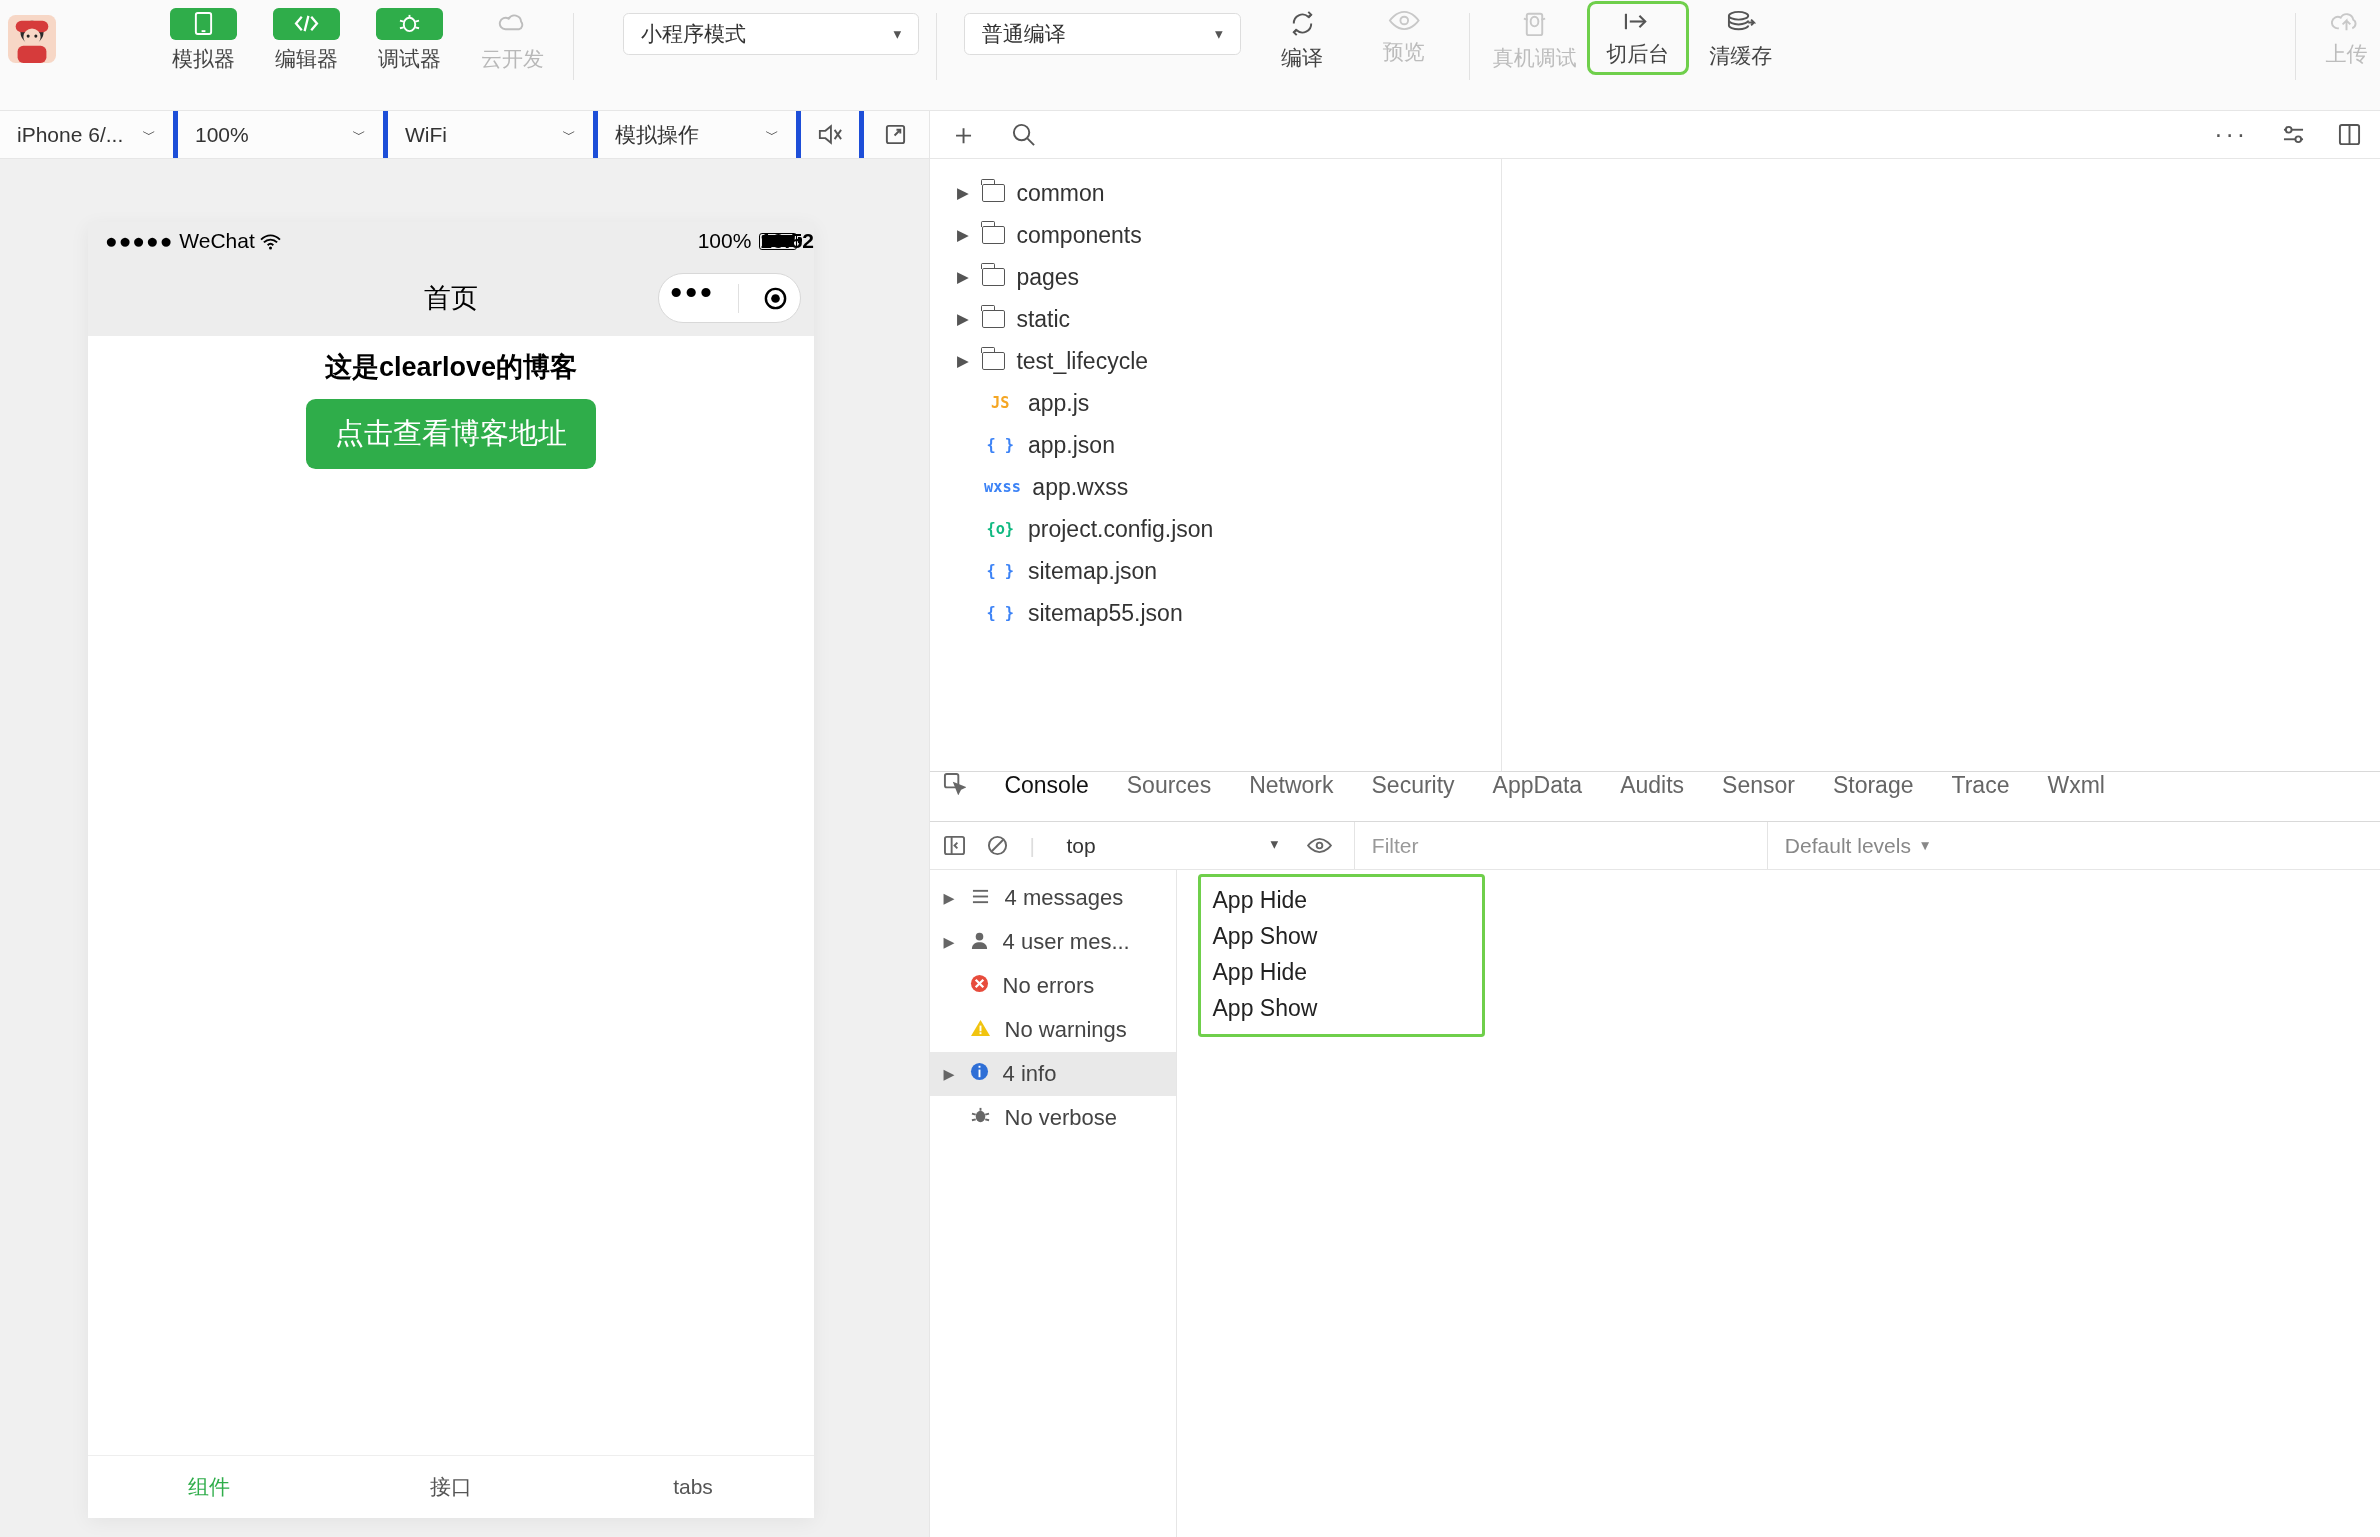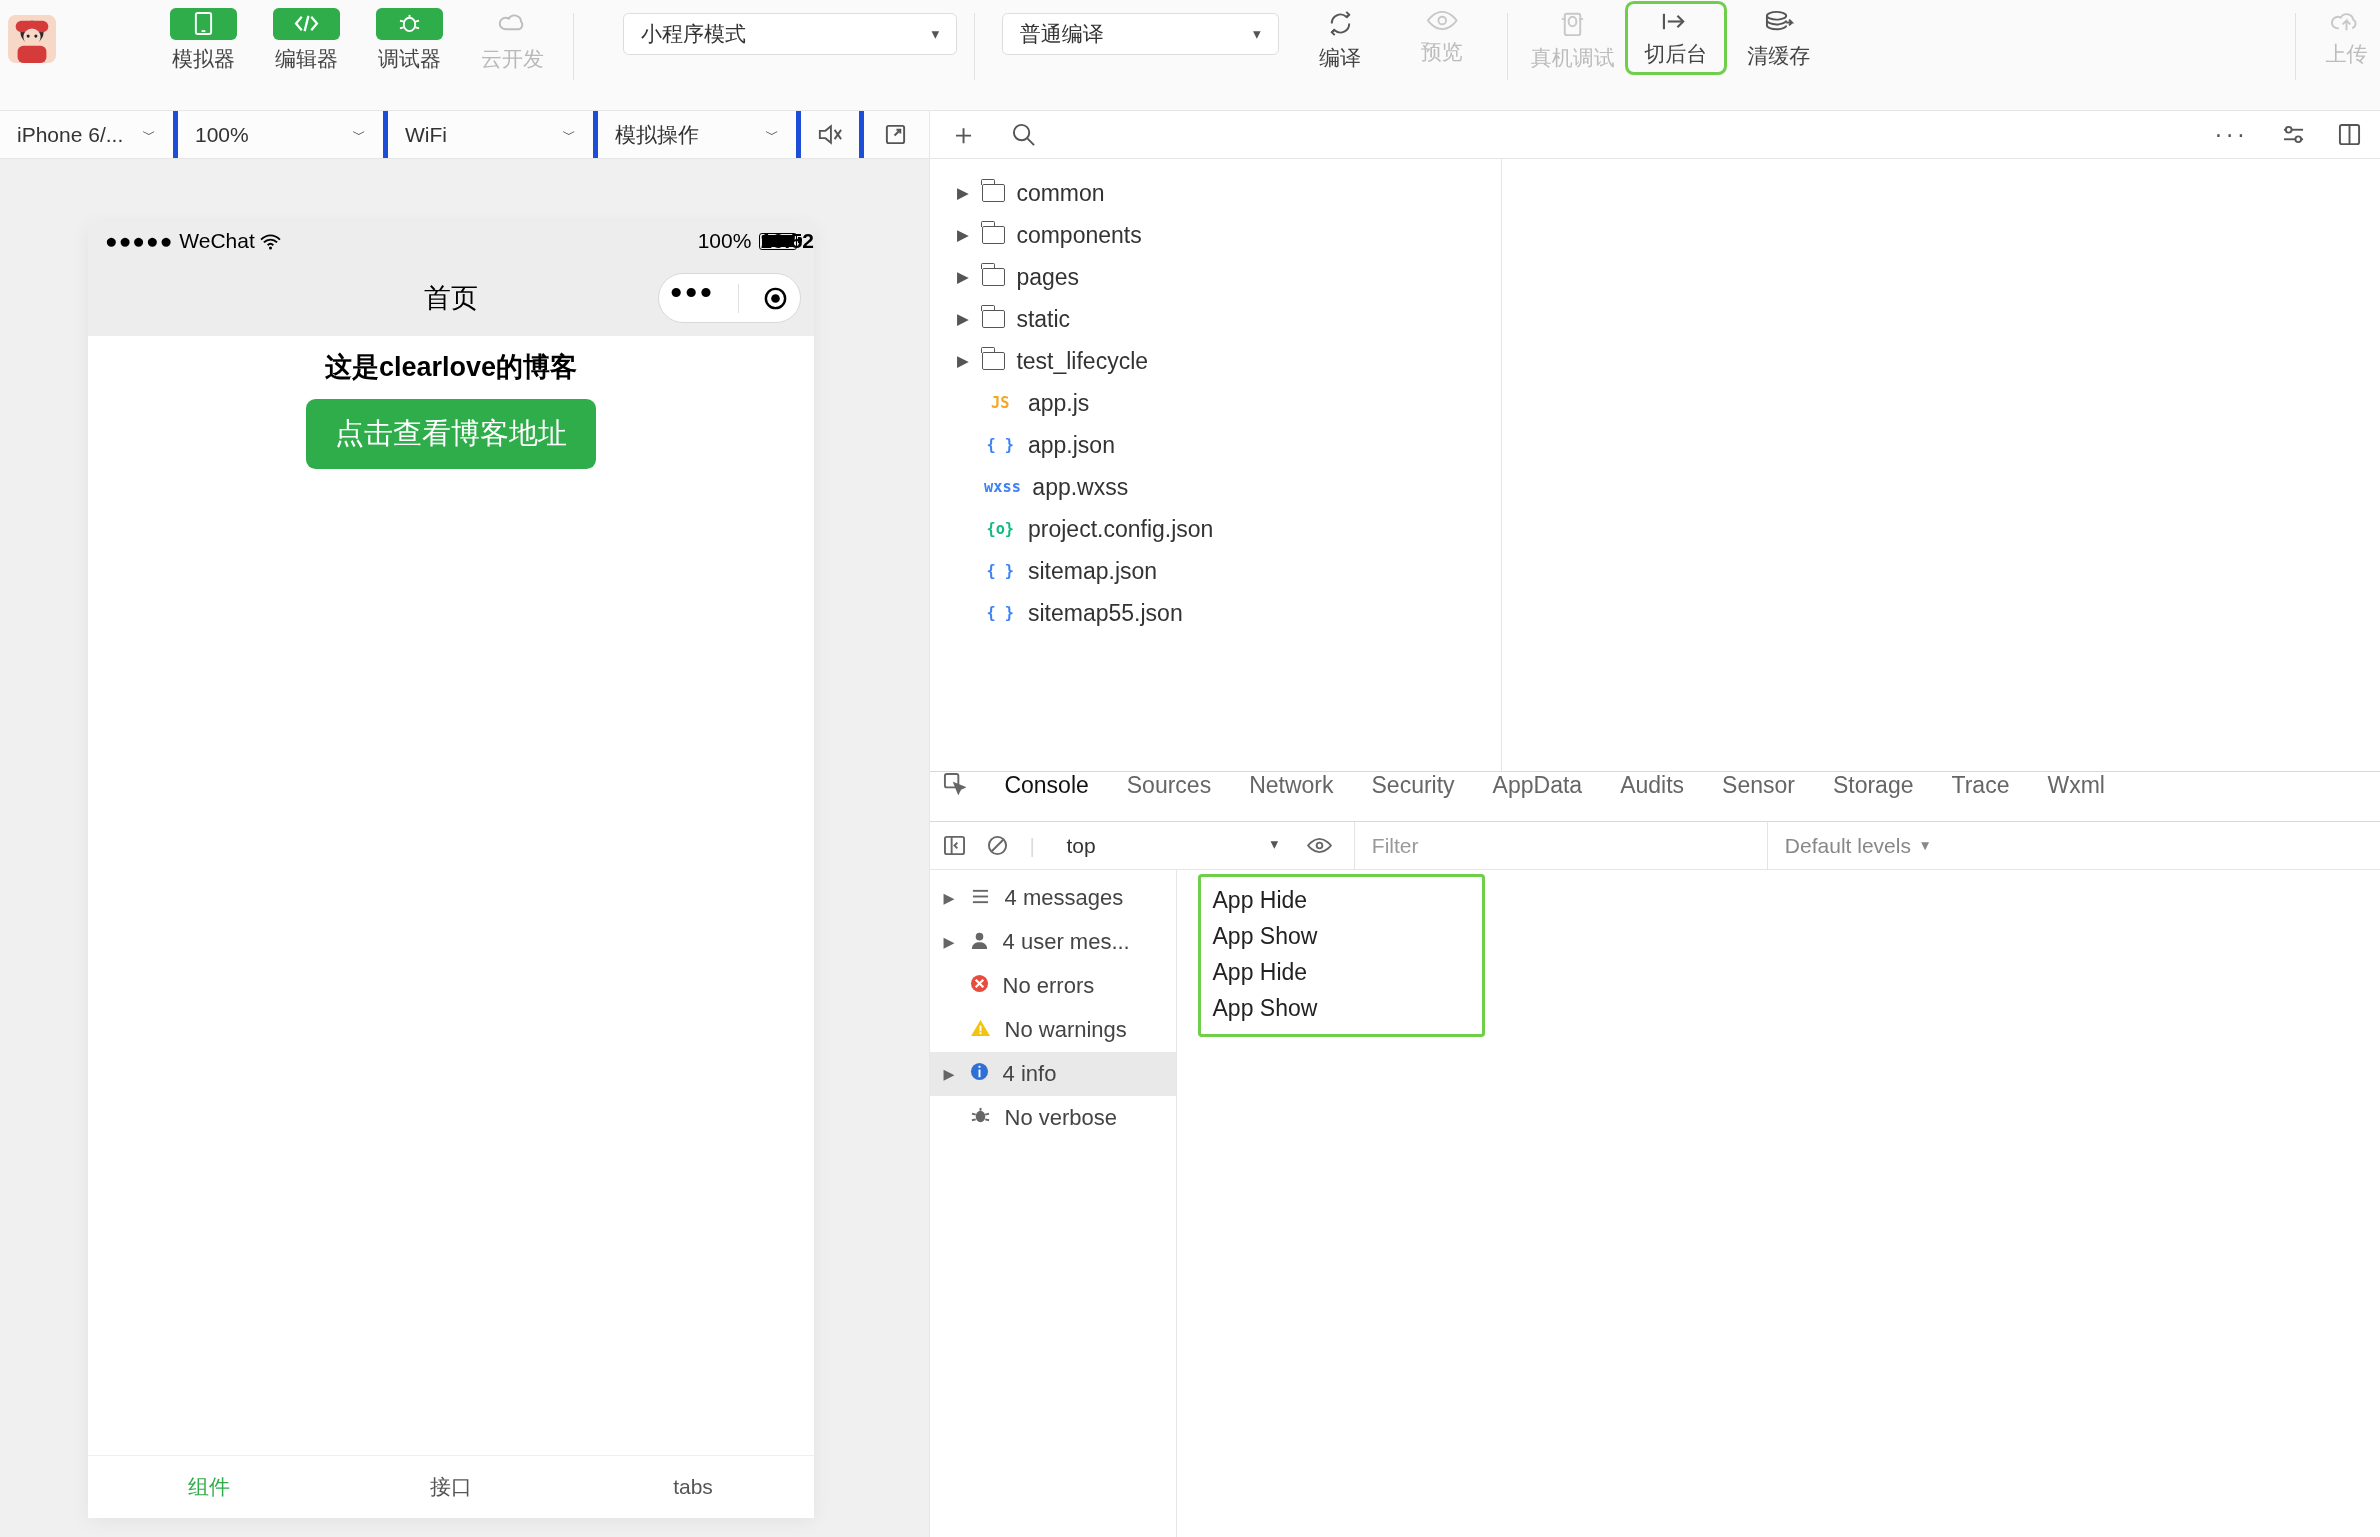--- a/index.html
+++ b/index.html
@@ -12,21 +12,21 @@
   .tbtn{display:flex;flex-direction:column;align-items:center;width:86px;gap:5px}
   .tbtn .chip{width:67px;height:32.5px;border-radius:5.7px;display:flex;align-items:center;justify-content:center}
   .tbtn .chip.green{background:#2fad4a;color:#fff}
   .tbtn .chip.gray{color:#bdbdbd}
   .tbtn .chip svg{stroke:currentColor}
   .tbtn span{font-size:21px;color:#444}
   .tbtn.disabled span{color:#b8b8b8}
   .vsep{width:1px;height:67px;background:#e2e2e2;margin:5.7px 17px 0}
   .combo{height:42px;border:1px solid #ddd;border-radius:5.7px;background:#fff;display:flex;align-items:center;font-size:21px;padding:0 17px;color:#333}
   .combo .arrow{margin-left:auto;padding-left:38px;font-size:15.3px;color:#555}
-  .topbar .comboA{width:334px;margin:5.7px 0 0 32.5px}
+  .topbar .comboA{width:296px;margin:5.7px 0 0 32.5px}
   .topbar .comboB{width:277px;margin:5.7px 0 0 9.6px}
   .tool{display:flex;flex-direction:column;align-items:center;width:96px;gap:5.7px;margin-top:1.9px}
   .tool svg{stroke:#555}
   .tool.disabled svg{stroke:#c8c8c8}
   .tool span{font-size:21px;color:#444}
   .tool.disabled span{color:#bcbcbc}
   .tool.hl{outline:3.8px solid #6fcf4b;border-radius:5.7px;padding:3.8px 5.7px;margin-top:-3.8px}
   
   .simbar{position:absolute;left:0;top:111px;right:0;height:48px;background:#fcfcfc;border-bottom:1px solid #e6e6e6;display:flex;align-items:stretch;font-size:21px;color:#333}
   .simbar .cell{display:flex;align-items:center;padding:0 17px;border-right:5px solid #1d4ed8;gap:13.4px}

